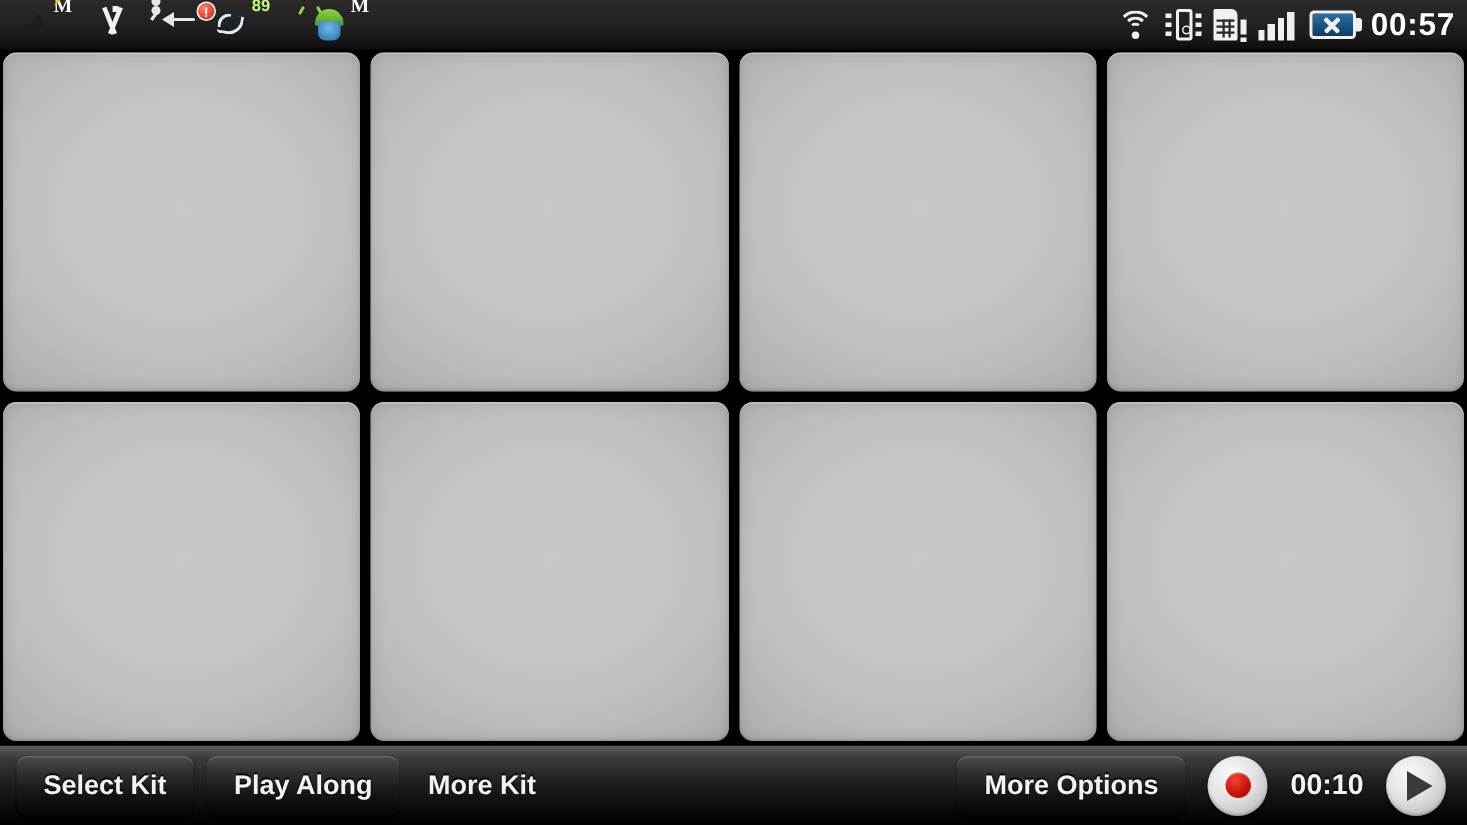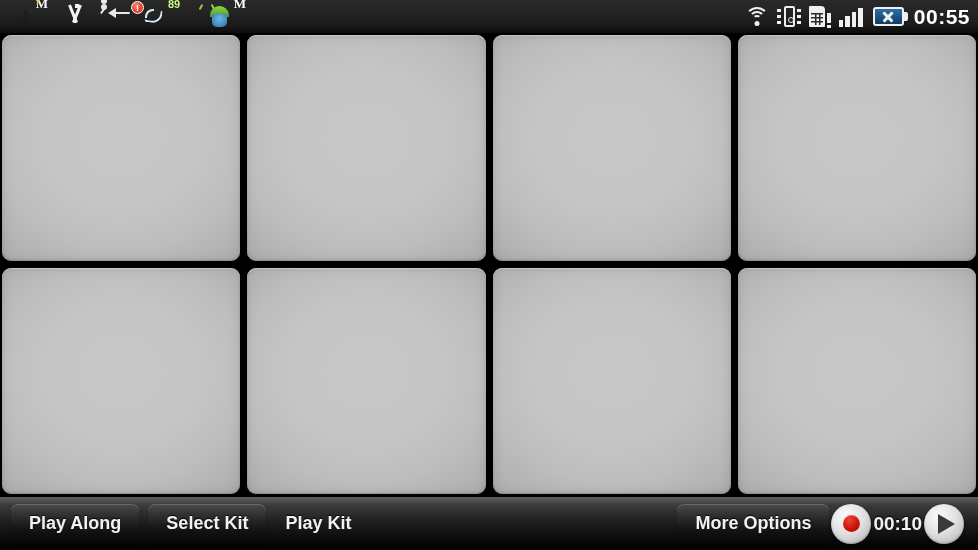--- a/index.html
+++ b/index.html
@@ -247,21 +247,21 @@
   }
 
   
   .toolbar{
     position:absolute; left:0; bottom:0; width:978px; height:54px;
     background:linear-gradient(to bottom,#5e5e5e 0%,#3a3a3a 16%,#1e1e1e 48%,#0a0a0a 80%,#000 100%);
     display:flex; align-items:center; z-index:4;
     border-top:1px solid #000;
   }
   .tb-left{ display:flex; align-items:center; padding-left:11px; gap:9px; }
-  .tb-right{ margin-left:auto; display:flex; align-items:center; padding-right:14px; gap:2px; }
+  .tb-right{ margin-left:auto; display:flex; align-items:center; padding-right:14px; gap:15px; }
 
   .tbtn{
     height:40px; padding:0 18px; border-radius:7px;
     background:linear-gradient(to bottom,#4c4c4c 0%,#303030 28%,#151515 62%,#050505 100%);
     box-shadow: inset 0 1px 0 rgba(255,255,255,0.16), 0 1px 1px rgba(0,0,0,0.8);
     color:#f2f2f2; font-size:18px; font-weight:bold;
     display:flex; align-items:center; justify-content:center;
     white-space:nowrap; text-shadow:0 -1px 1px rgba(0,0,0,0.9);
     cursor:pointer;
   }
@@ -366,40 +366,40 @@
         <s></s>
           <s></s>
           <s></s>
           <s></s>
       </span>
       <span class="ic-batt">
         <span class="sh"></span>
           <span class="tip"></span>
           <span class="x"></span>
       </span>
-      <span class="sb-clock">00:55</span>
+      <span class="sb-clock">00:57</span>
     </div>
   </div>
 
   <div class="padgrid">
     <div class="pad"></div>
     <div class="pad"></div>
     <div class="pad"></div>
     <div class="pad"></div>
     <div class="pad"></div>
     <div class="pad"></div>
     <div class="pad"></div>
     <div class="pad"></div>
   </div>
 
   <div class="toolbar">
     <div class="tb-left">
+      <div class="tbtn">Select Kit</div>
       <div class="tbtn">Play Along</div>
-      <div class="tbtn">Select Kit</div>
-      <div class="tbtn flat">Play Kit</div>
+      <div class="tbtn flat">More Kit</div>
     </div>
     <div class="tb-right">
       <div class="tbtn">More Options</div>
       <div class="circbtn">
         <span class="recdot"></span>
       </div>
       <span class="timer">00:10</span>
       <div class="circbtn">
         <span class="playtri"></span>
       </div>

